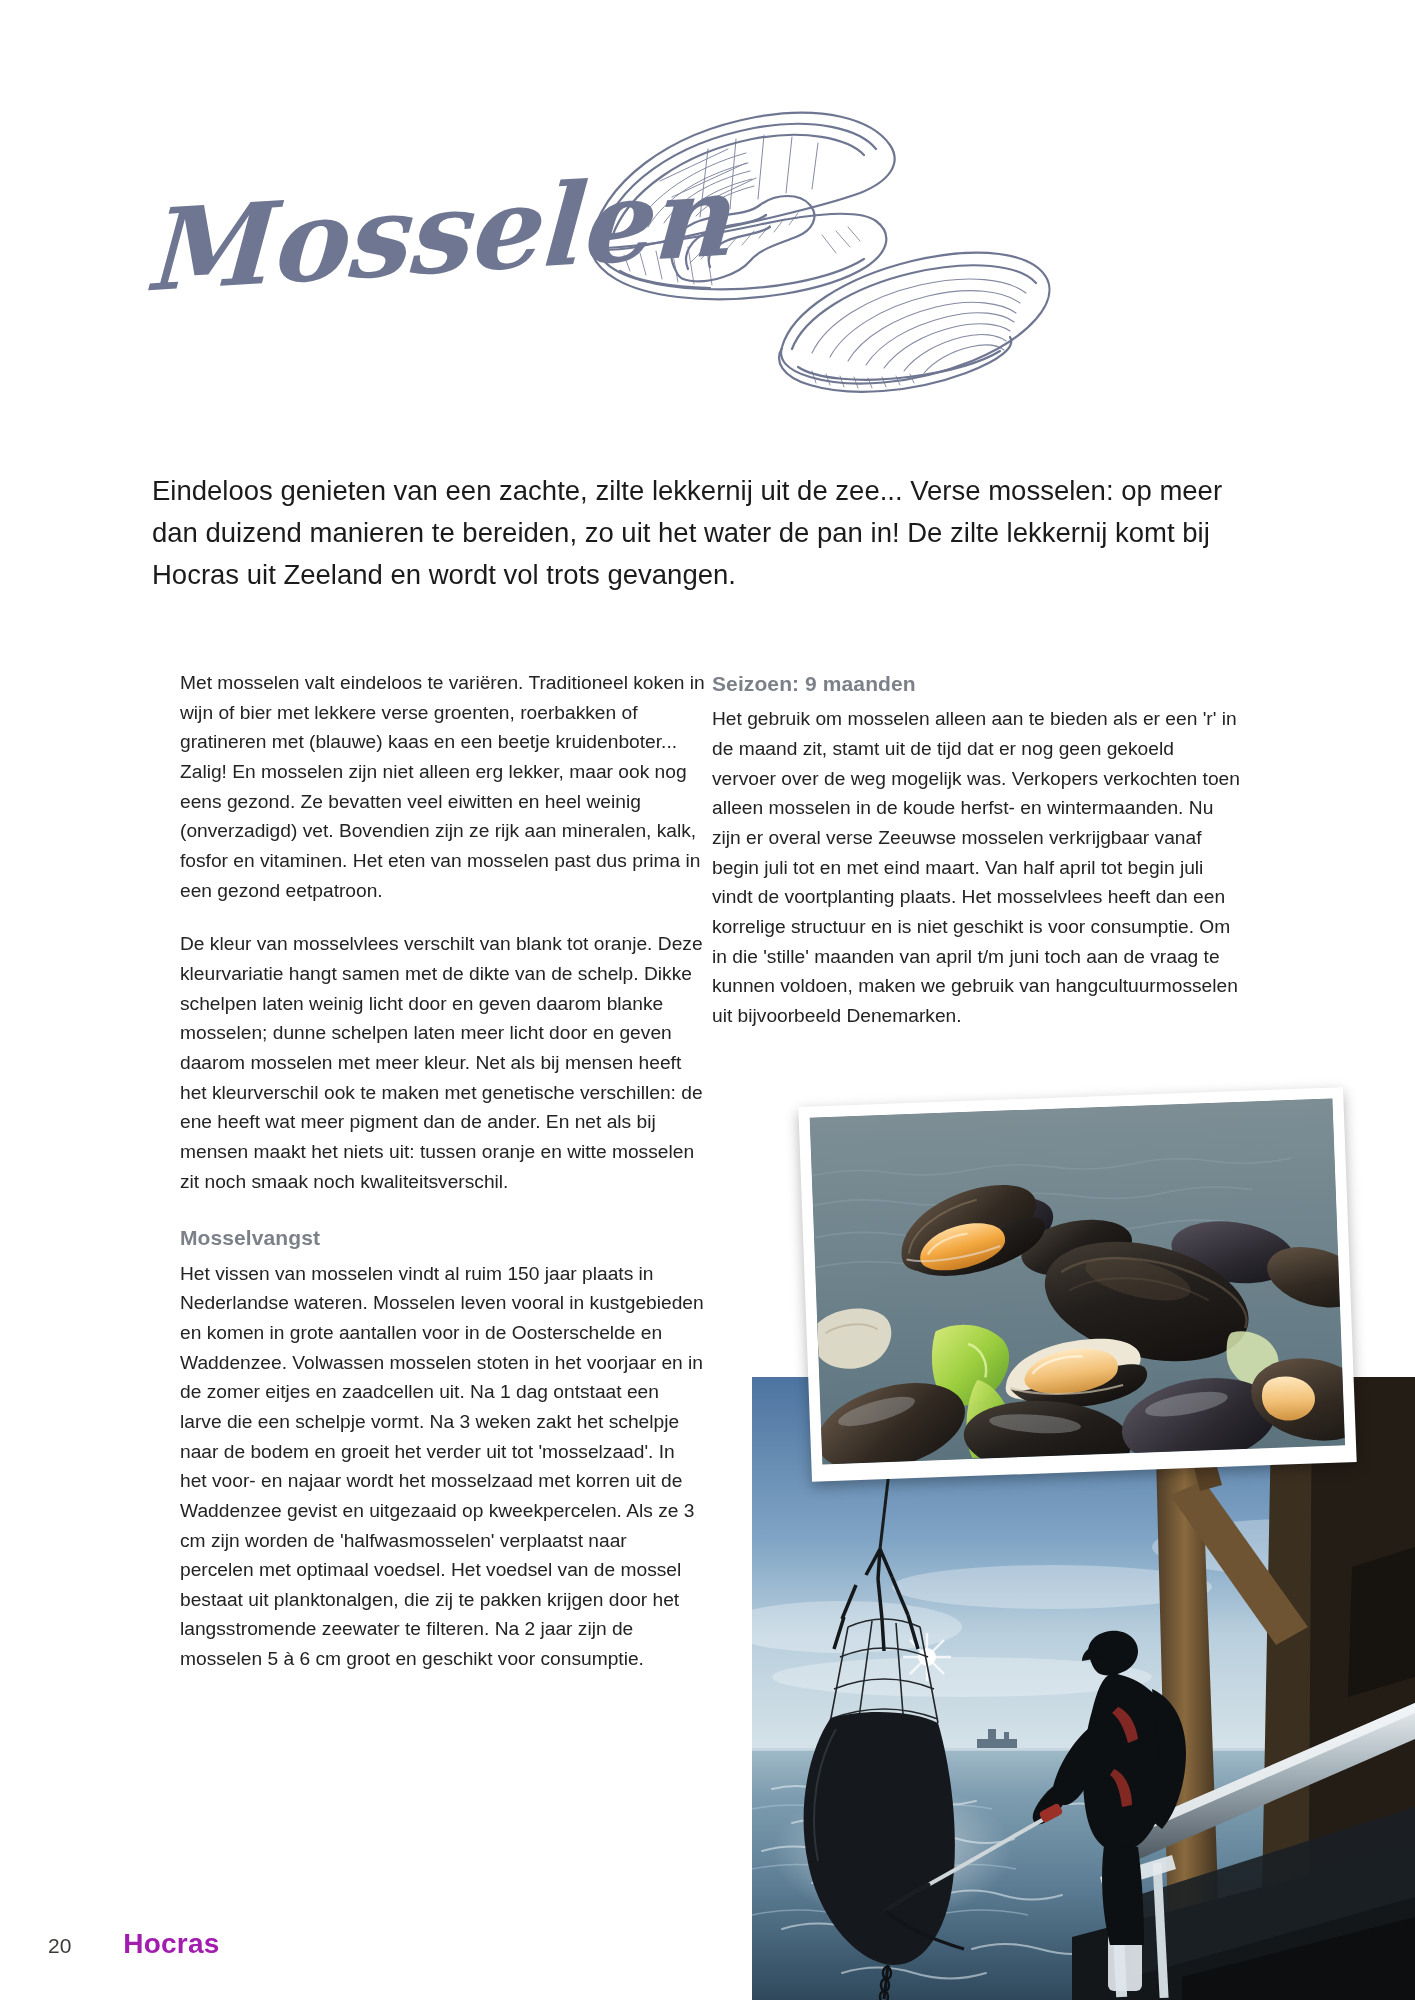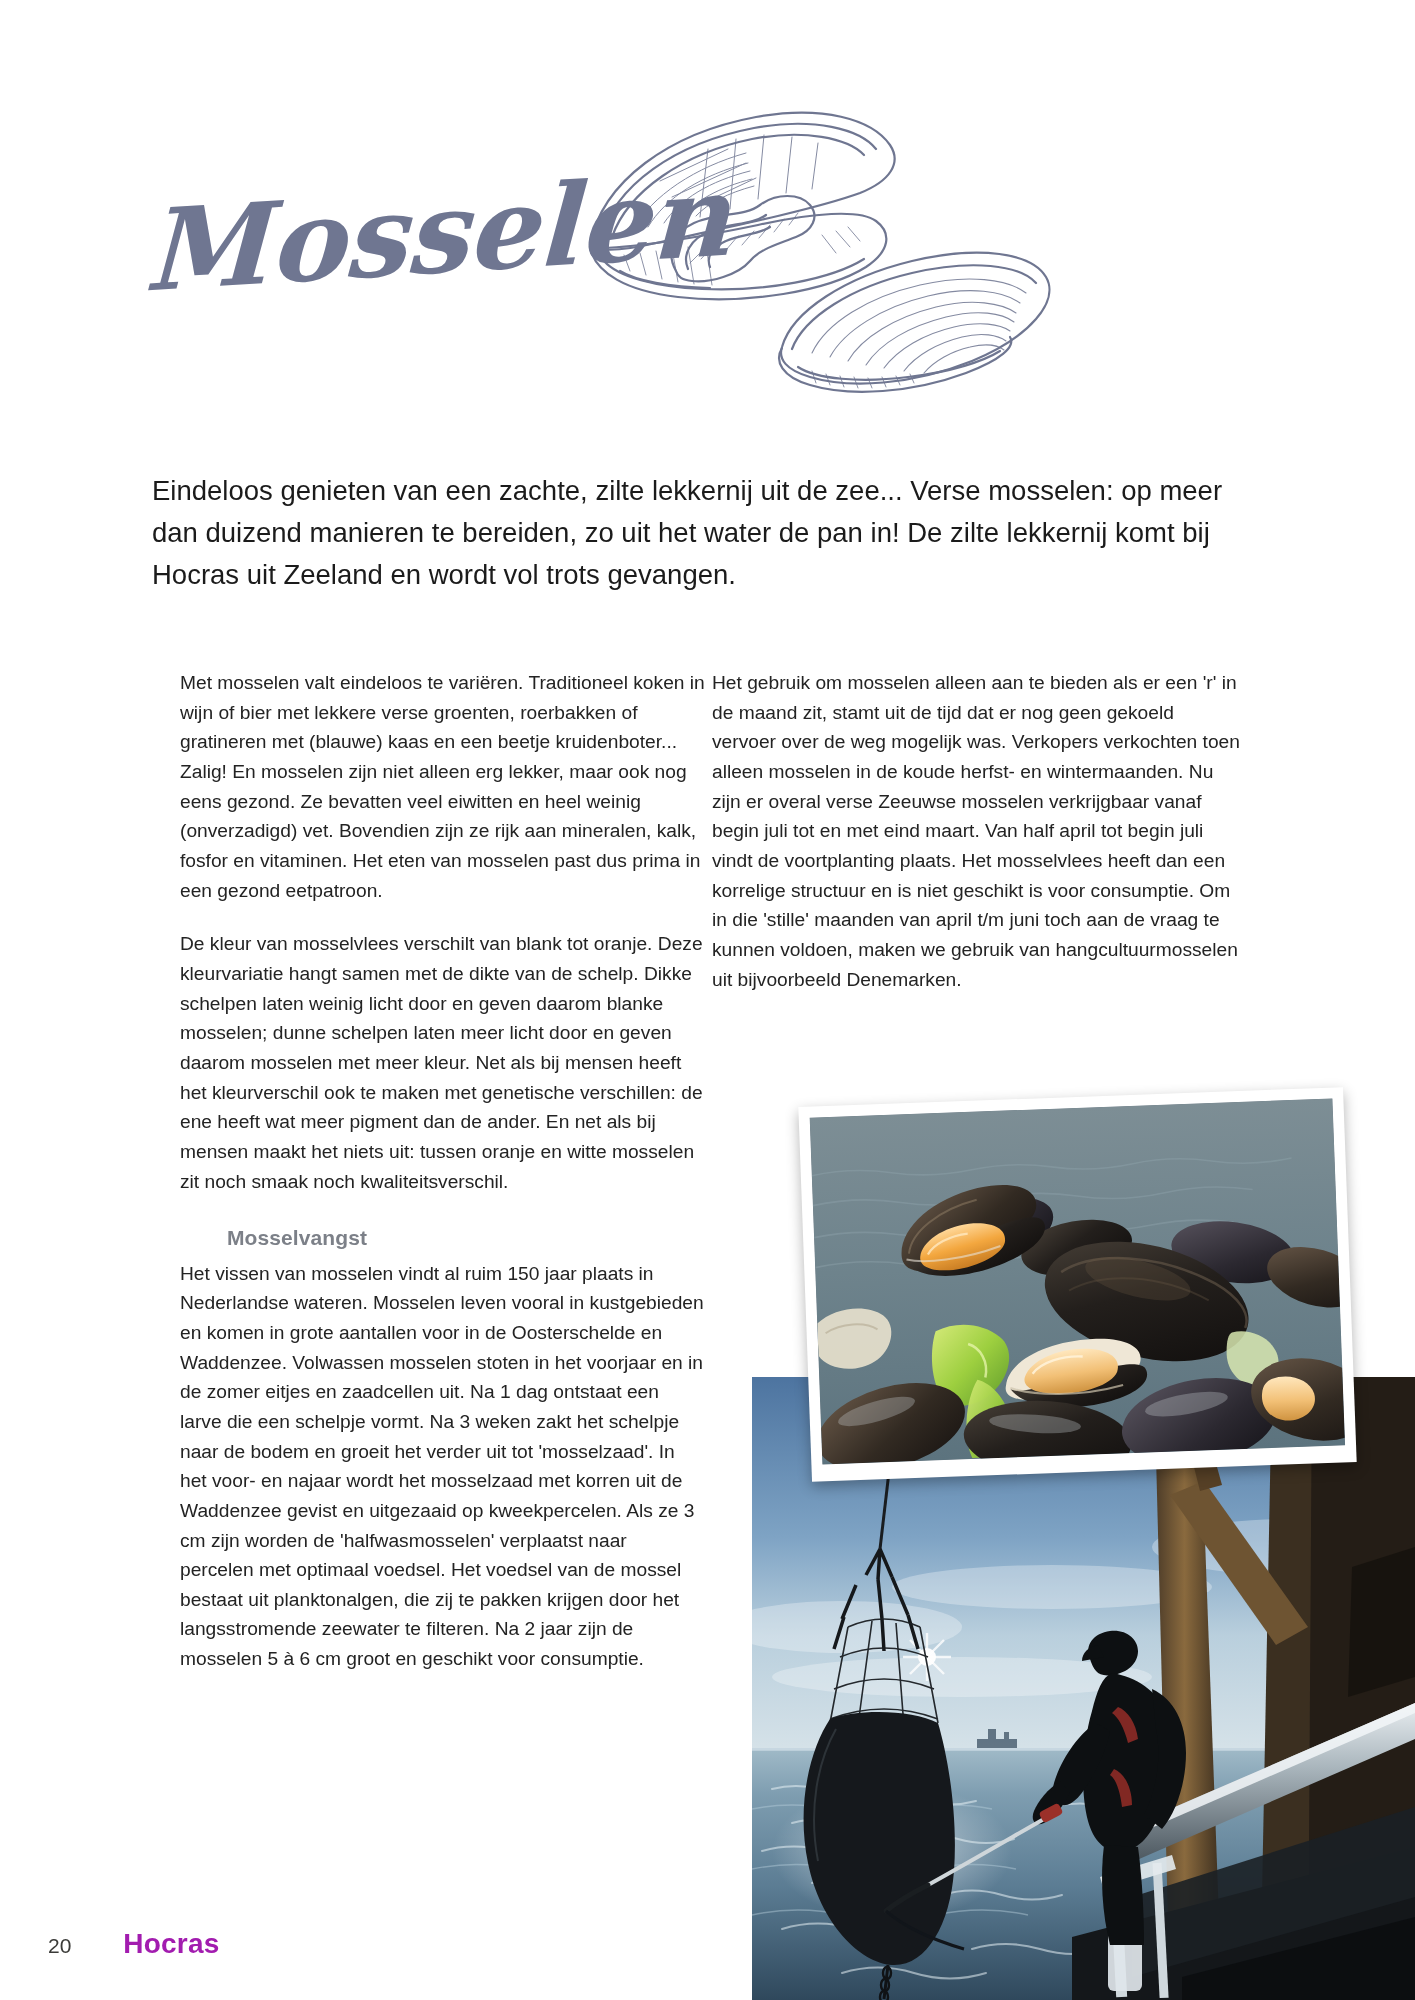--- a/index.html
+++ b/index.html
@@ -85,21 +85,21 @@
   }
   .body-text p:last-child { margin-bottom: 0; }
 
   .sec-head {
     font-size: 21px;
     font-weight: 700;
     color: #7c8088;
     margin: 0 0 4px 0;
     letter-spacing: 0.1px;
   }
-  .sec-head.spaced { margin-top: 26px; margin-left: 47px; }
+  .sec-head.spaced { margin-top: 26px; }
 
   
   .photo-bottom {
     position: absolute;
     left: 752px;
     top: 1377px;
     width: 663px;
     height: 623px;
     overflow: hidden;
     background: #1a2430;
@@ -246,20 +246,21 @@
   <div class="intro">Eindeloos genieten van een zachte, zilte lekkernij uit de zee... Verse mosselen: op meer dan duizend manieren te bereiden, zo uit het water de pan in! De zilte lekkernij komt bij Hocras uit Zeeland en wordt vol trots gevangen.</div>
 
   <div class="col-left body-text">
     <p>Met mosselen valt eindeloos te variëren. Traditioneel koken in wijn of bier met lekkere verse groenten, roerbakken of gratineren met (blauwe) kaas en een beetje kruidenboter... Zalig! En mosselen zijn niet alleen erg lekker, maar ook nog eens gezond. Ze bevatten veel eiwitten en heel weinig (onverzadigd) vet. Bovendien zijn ze rijk aan mineralen, kalk, fosfor en vitaminen. Het eten van mosselen past dus prima in een gezond eetpatroon.</p>
     <p>De kleur van mosselvlees verschilt van blank tot oranje. Deze kleurvariatie hangt samen met de dikte van de schelp. Dikke schelpen laten weinig licht door en geven daarom blanke mosselen; dunne schelpen laten meer licht door en geven daarom mosselen met meer kleur. Net als bij mensen heeft het kleurverschil ook te maken met genetische verschillen: de ene heeft wat meer pigment dan de ander. En net als bij mensen maakt het niets uit: tussen oranje en witte mosselen zit noch smaak noch kwaliteitsverschil.</p>
     <h3 class="sec-head spaced">Mosselvangst</h3>
     <p>Het vissen van mosselen vindt al ruim 150 jaar plaats in Nederlandse wateren. Mosselen leven vooral in kustgebieden en komen in grote aantallen voor in de Oosterschelde en Waddenzee. Volwassen mosselen stoten in het voorjaar en in de zomer eitjes en zaadcellen uit. Na 1 dag ontstaat een larve die een schelpje vormt. Na 3 weken zakt het schelpje naar de bodem en groeit het verder uit tot 'mosselzaad'. In het voor- en najaar wordt het mosselzaad met korren uit de Waddenzee gevist en uitgezaaid op kweekpercelen. Als ze 3 cm zijn worden de 'halfwasmosselen' verplaatst naar percelen met optimaal voedsel. Het voedsel van de mossel bestaat uit planktonalgen, die zij te pakken krijgen door het langsstromende zeewater te filteren. Na 2 jaar zijn de mosselen 5 à 6 cm groot en geschikt voor consumptie.</p>
   </div>
 
   <div class="col-right body-text">
+    <h3 class="sec-head">Seizoen: 9 maanden</h3>
     <p>Het gebruik om mosselen alleen aan te bieden als er een 'r' in de maand zit, stamt uit de tijd dat er nog geen gekoeld vervoer over de weg mogelijk was. Verkopers verkochten toen alleen mosselen in de koude herfst- en wintermaanden. Nu zijn er overal verse Zeeuwse mosselen verkrijgbaar vanaf begin juli tot en met eind maart. Van half april tot begin juli vindt de voortplanting plaats. Het mosselvlees heeft dan een korrelige structuur en is niet geschikt is voor consumptie. Om in die 'stille' maanden van april t/m juni toch aan de vraag te kunnen voldoen, maken we gebruik van hangcultuurmosselen uit bijvoorbeeld Denemarken.</p>
   </div>
 
   <div class="photo-bottom">
     <svg viewBox="0 0 663 623" width="663" height="623" preserveAspectRatio="none" aria-hidden="true">
       <defs>
         <linearGradient id="skyG" x1="0" y1="0" x2="0" y2="1">
           <stop offset="0%" stop-color="#4d74a0"></stop>
           <stop offset="42%" stop-color="#7ea3c4"></stop>
           <stop offset="68%" stop-color="#b9cfdd"></stop>

